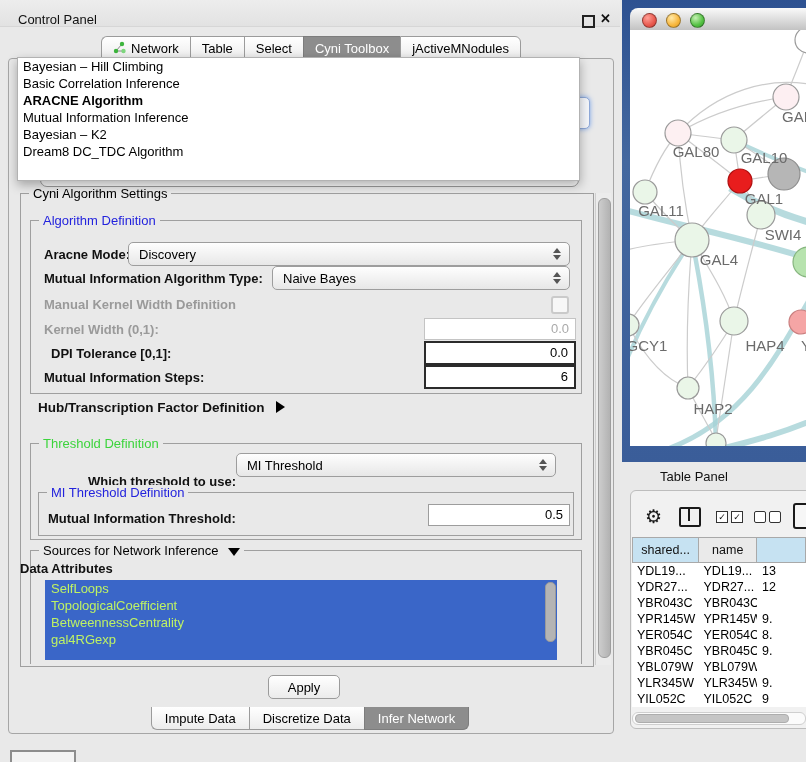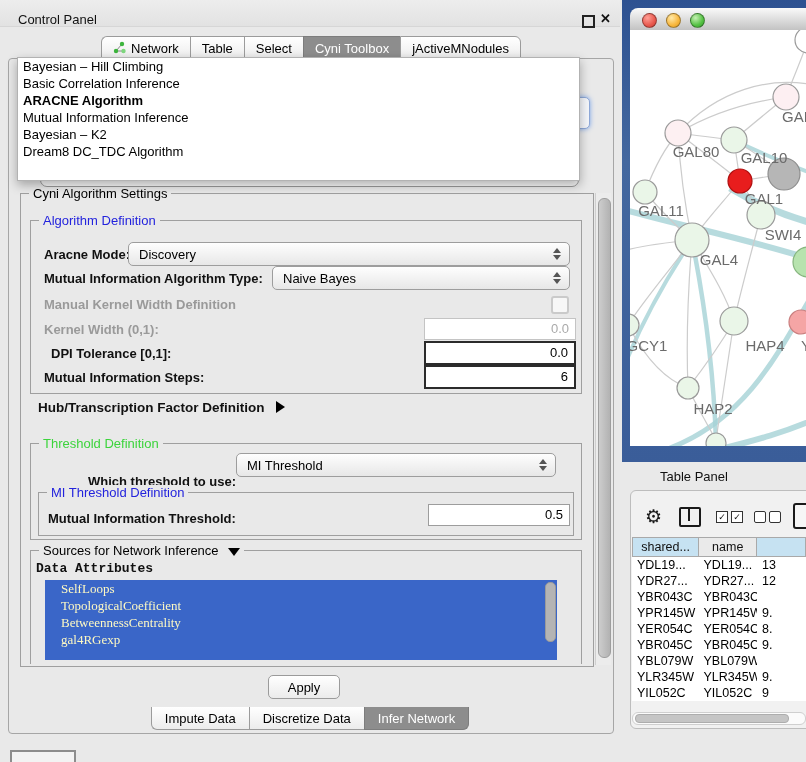--- a/index.html
+++ b/index.html
@@ -50,21 +50,21 @@
   .tfield{background:#fff;font-size:13px;text-align:right;padding-right:6px;line-height:20px;}
   .tfield.dis{border:1px solid #c4c4c4;color:#aaa;}
   .tfield.act{border:2px solid #2b2b2b;color:#000;}
   .tfield.thin{border:1px solid #9d9d9d;color:#000;}
   .checkbox{width:14px;height:14px;border:2px solid #cacaca;border-radius:3px;background:#f7f7f7;}
   .tri-right{width:0;height:0;border-top:6px solid transparent;border-bottom:6px solid transparent;
              border-left:9px solid #000;display:inline-block;}
   .tri-down-b{width:0;height:0;border-left:6px solid transparent;border-right:6px solid transparent;
               border-top:8px solid #000;display:inline-block;}
   .attr-list{background:#3a66c8;overflow:hidden;}
-  .attr-item{height:17px;line-height:17px;color:#fef9c3;font-size:13px;padding-left:16px;white-space:nowrap;font-family:Liberation Serif, serif;}
+  .attr-item{height:17px;line-height:17px;color:#bef264;font-size:13px;padding-left:6px;white-space:nowrap;}
   .list-scroll{position:absolute;right:1px;top:2px;width:9px;height:58px;background:#b4b4b4;
                border-radius:5px;border:1px solid #9a9a9a;}
   .vscroll{left:595px;top:193px;width:15px;height:472px;background:#ececec;border-left:1px solid #cfcfcf;}
   .vscroll-thumb{position:absolute;left:2px;top:5px;width:11px;height:458px;border-radius:6px;
                  background:linear-gradient(90deg,#cdcdcd,#b2b2b2);border:1px solid #9e9e9e;}
   .apply-btn{left:268px;top:675px;width:70px;height:22px;border:1px solid #9b9b9b;border-radius:5px;
              background:linear-gradient(#ffffff,#ebebeb);font-size:13px;display:flex;
              align-items:center;justify-content:center;}
   .bottom-tabbar{left:8px;top:707px;width:604px;display:flex;justify-content:center;z-index:10;}
   .btab{height:17px;padding:3px 13px 2px;border:1px solid #9b9b9b;border-right:none;border-top:none;
@@ -87,21 +87,21 @@
   .tp-title{left:636px;top:469px;font-size:13px;color:#111;}
   .tp-panel{left:630px;top:490px;width:190px;height:237px;background:#f1f1f1;border:1px solid #bdbdbd;
             border-radius:6px;}
   .gear-icon{left:645px;top:505px;font-size:19px;color:#1a1a1a;}
   .split-icon{left:679px;top:507px;width:18px;height:16px;border:2px solid #1a1a1a;border-radius:2px;}
   .split-icon:before{content:"";position:absolute;left:7px;top:0;width:2px;height:12px;background:#1a1a1a;}
   .cb-sm{position:absolute;width:10px;height:10px;border:1.5px solid #333;background:#fff;font-size:9px;
          line-height:10px;text-align:center;color:#111;}
   .page-icon{left:793px;top:503px;width:18px;height:22px;border:2px solid #1a1a1a;border-radius:3px;background:#f6f6f6;}
   .tbl{left:632px;top:537px;width:174px;}
-  .tbl-head{display:flex;height:20px;}
+  .tbl-head{display:flex;height:26px;}
   .th{border:1px solid #a9a9a9;border-left:none;font-size:12.5px;display:flex;align-items:center;
       justify-content:center;color:#111;}
   .th:first-child{border-left:1px solid #a9a9a9;}
   .tbl-body{background:#fff;}
   .tr{display:flex;height:16px;line-height:16px;font-size:12.5px;color:#000;background:#fff;}
   .td{padding-left:5px;white-space:nowrap;overflow:hidden;}
   .hscroll{left:632px;top:712px;width:172px;height:11px;background:#fbfbfb;border:1px solid #cfcfcf;
            border-radius:6px;}
   .hscroll-thumb{position:absolute;left:2px;top:1px;width:152px;height:7px;background:#c5c5c5;
                  border-radius:4px;border:1px solid #adadad;}
@@ -211,21 +211,21 @@
 </div>
 <div class="abs lbl" style="left:48px;top:511px;">Mutual Information Threshold:</div>
 <div class="abs tfield thin" style="left:428px;top:504px;width:134px;">0.5</div>
 
 <div class="abs group" style="left:30px;top:550px;width:550px;height:113px;border-bottom:none;">
   <span class="group-title">
     <span>Sources for Network Inference</span>
     <span class="tri-down-b" style="margin-left:6px;position:relative;top:1px;"></span>
   </span>
 </div>
-<div class="abs lbl" style="left:36px;top:561px;font-family:Liberation Mono, monospace;">Data Attributes</div>
+<div class="abs lbl" style="left:20px;top:561px;">Data Attributes</div>
 <div class="abs attr-list" style="left:45px;top:580px;width:512px;height:80px;">
   <div id="attr-items">
       <div class="attr-item">SelfLoops</div>
       <div class="attr-item">TopologicalCoefficient</div>
       <div class="attr-item">BetweennessCentrality</div>
       <div class="attr-item">gal4RGexp</div>
     </div>
   <div class="list-scroll"></div>
 </div>
 

